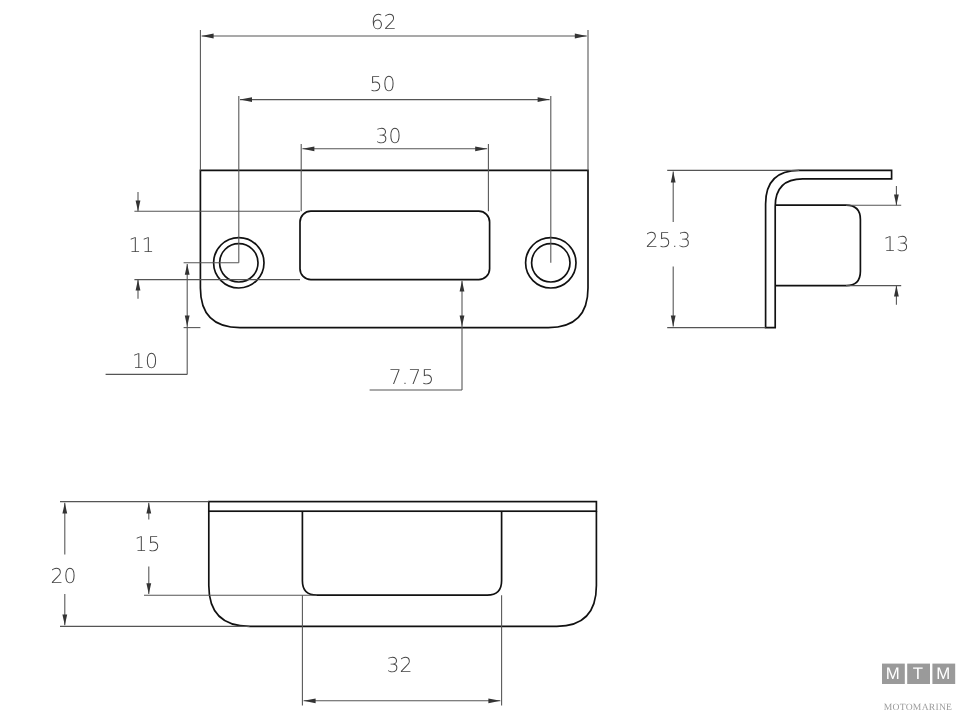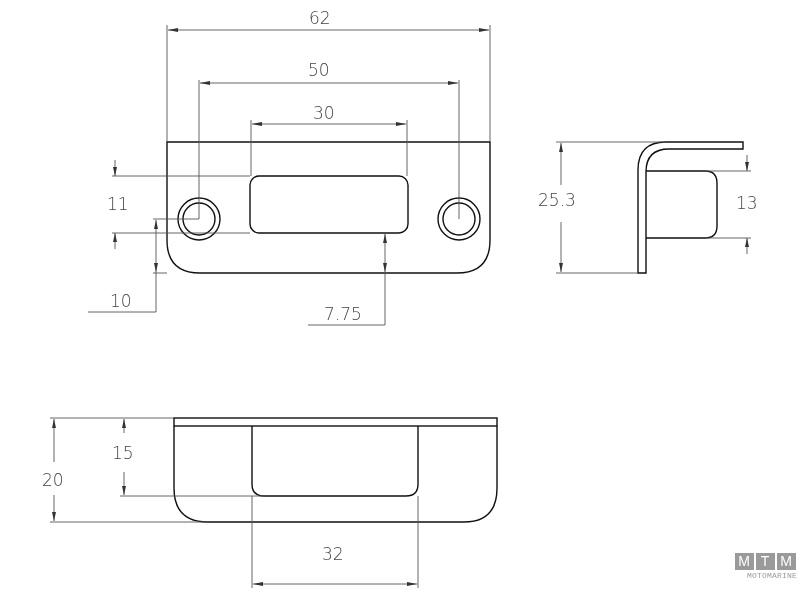--- a/index.html
+++ b/index.html
@@ -7,22 +7,22 @@
     #drawing { position: absolute; left: 0; top: 0; width: 800px; height: 600px; }
     .outline { fill: none; stroke: #111111; stroke-width: 1.4; }
     .dim { fill: none; stroke: #555555; stroke-width: 0.9; }
     .arrow { fill: #333333; stroke: none; }
     .dimtext { font-family: "DejaVu Sans", sans-serif; font-size: 17px; fill: #444444; font-weight: 300; }
     .logo { position: absolute; left: 733px; top: 553px; width: 64px; height: 40px; }
     .logo-boxes { display: flex; gap: 2px; justify-content: center; }
     .logo-box { width: 19px; height: 17px; background: #9a9a9a; color: #ffffff;
                 font-family: "Liberation Sans", sans-serif; font-size: 14px; line-height: 17px;
                 text-align: center; }
-    .logo-text { font-family: Liberation Mono, monospace; font-size: 8px; color: #9a9a9a;
-                 text-align: right; letter-spacing: 0.2px; margin-top: 1px; }
+    .logo-text { font-family: Liberation Serif, serif; font-size: 8px; color: #9a9a9a;
+                 text-align: center; letter-spacing: 0.2px; margin-top: 15px; }
   </style>
 </head>
 <body>
 
 <svg id="drawing" viewBox="0 0 800 600" xmlns="http://www.w3.org/2000/svg">
 
   <g>
 
     <path class="outline" d="M167,142 L490,142 L490,240 Q490,273 457,273 L200,273 Q167,273 167,240 Z"></path>
 

